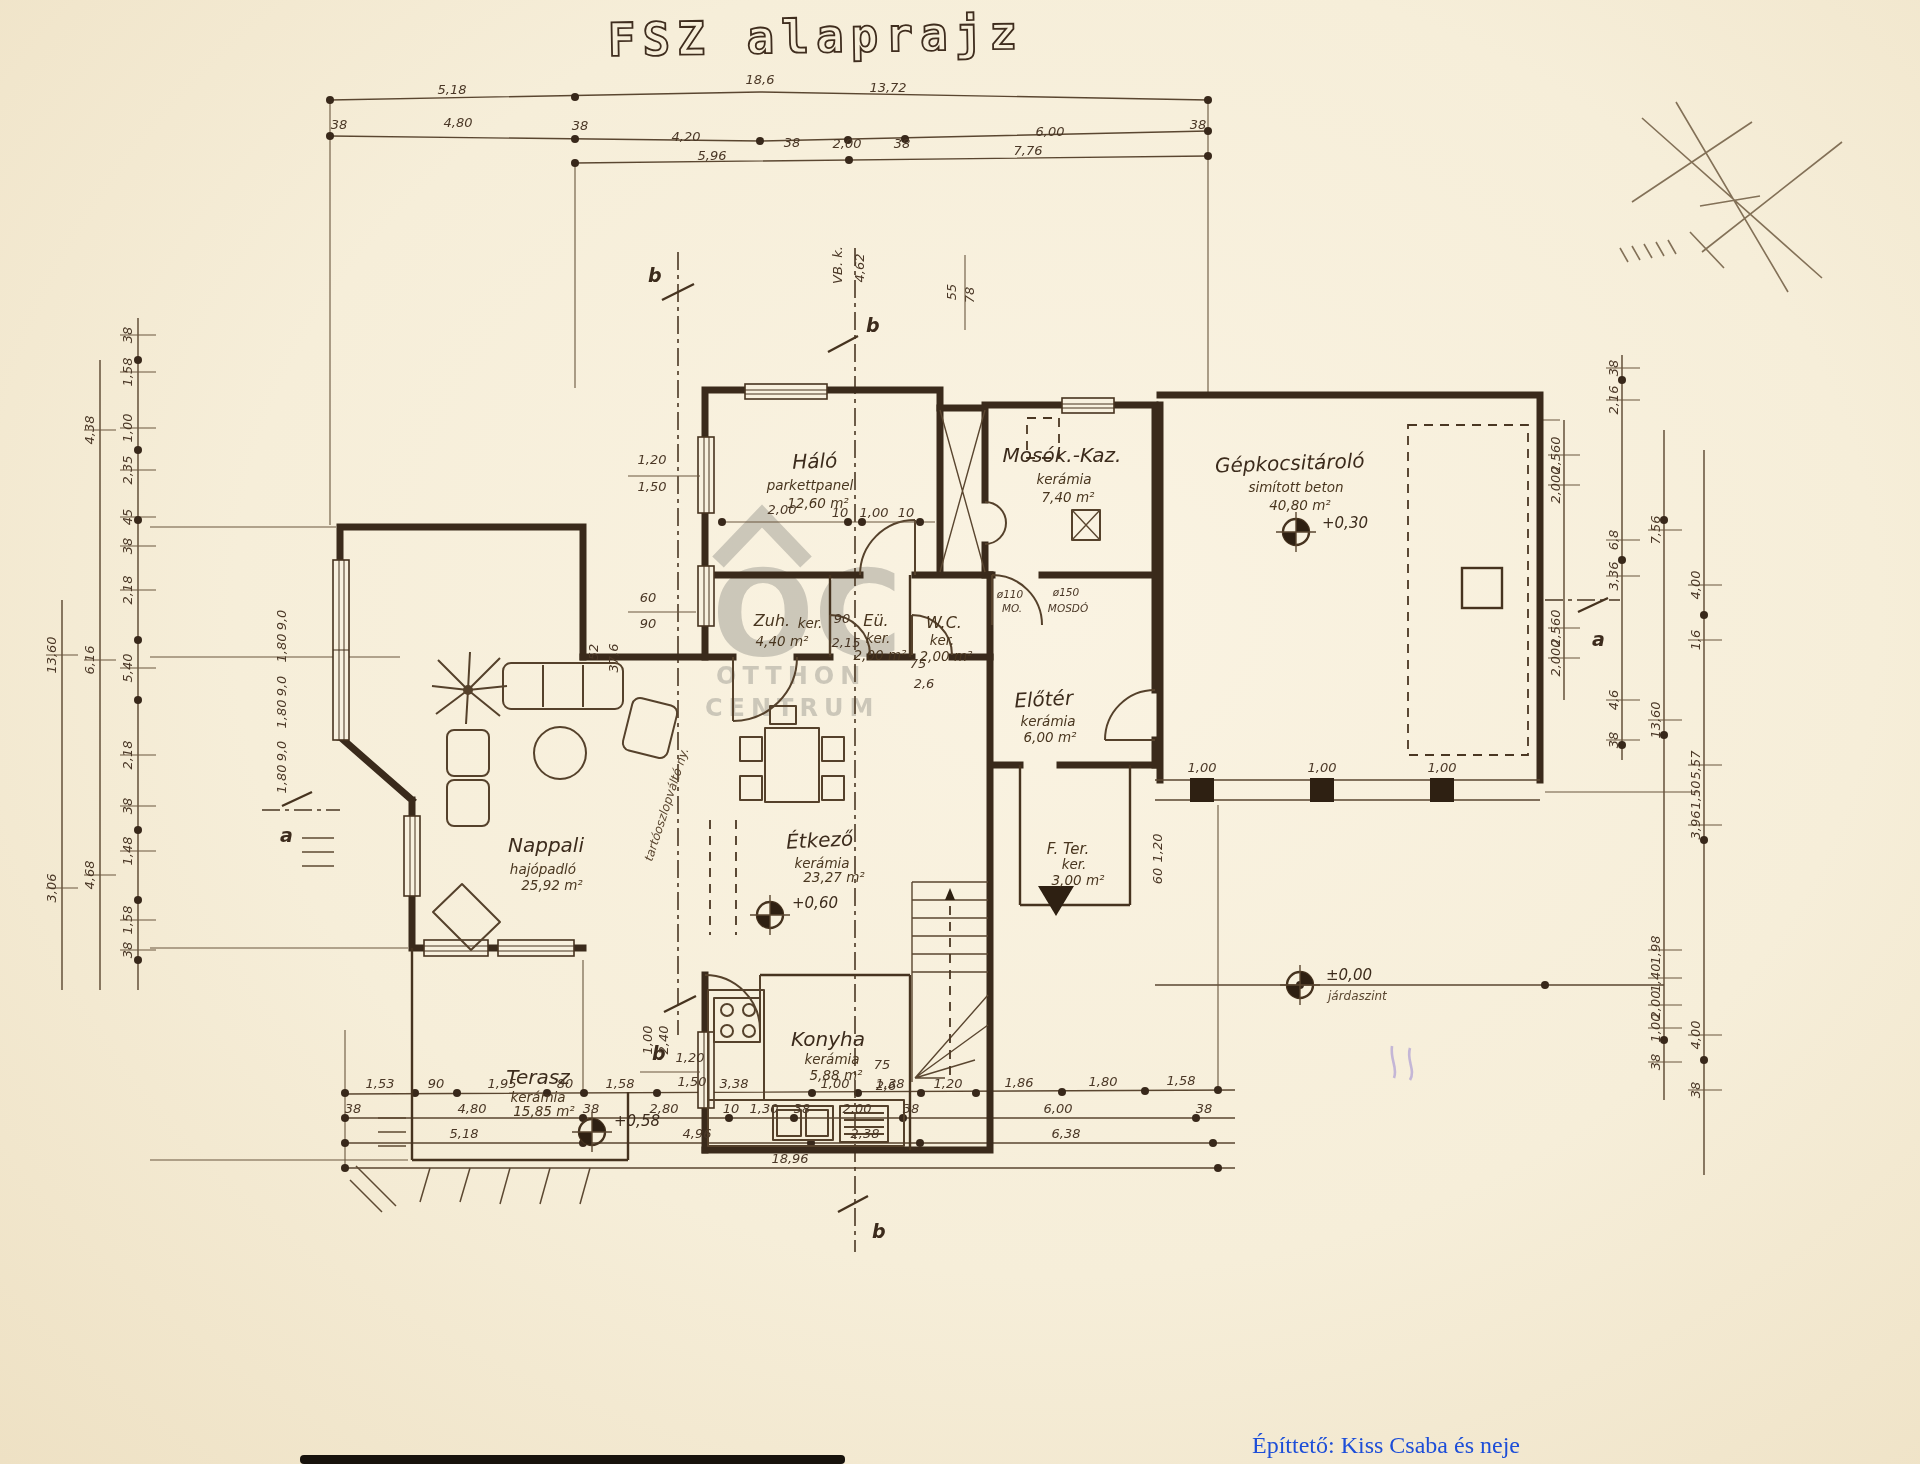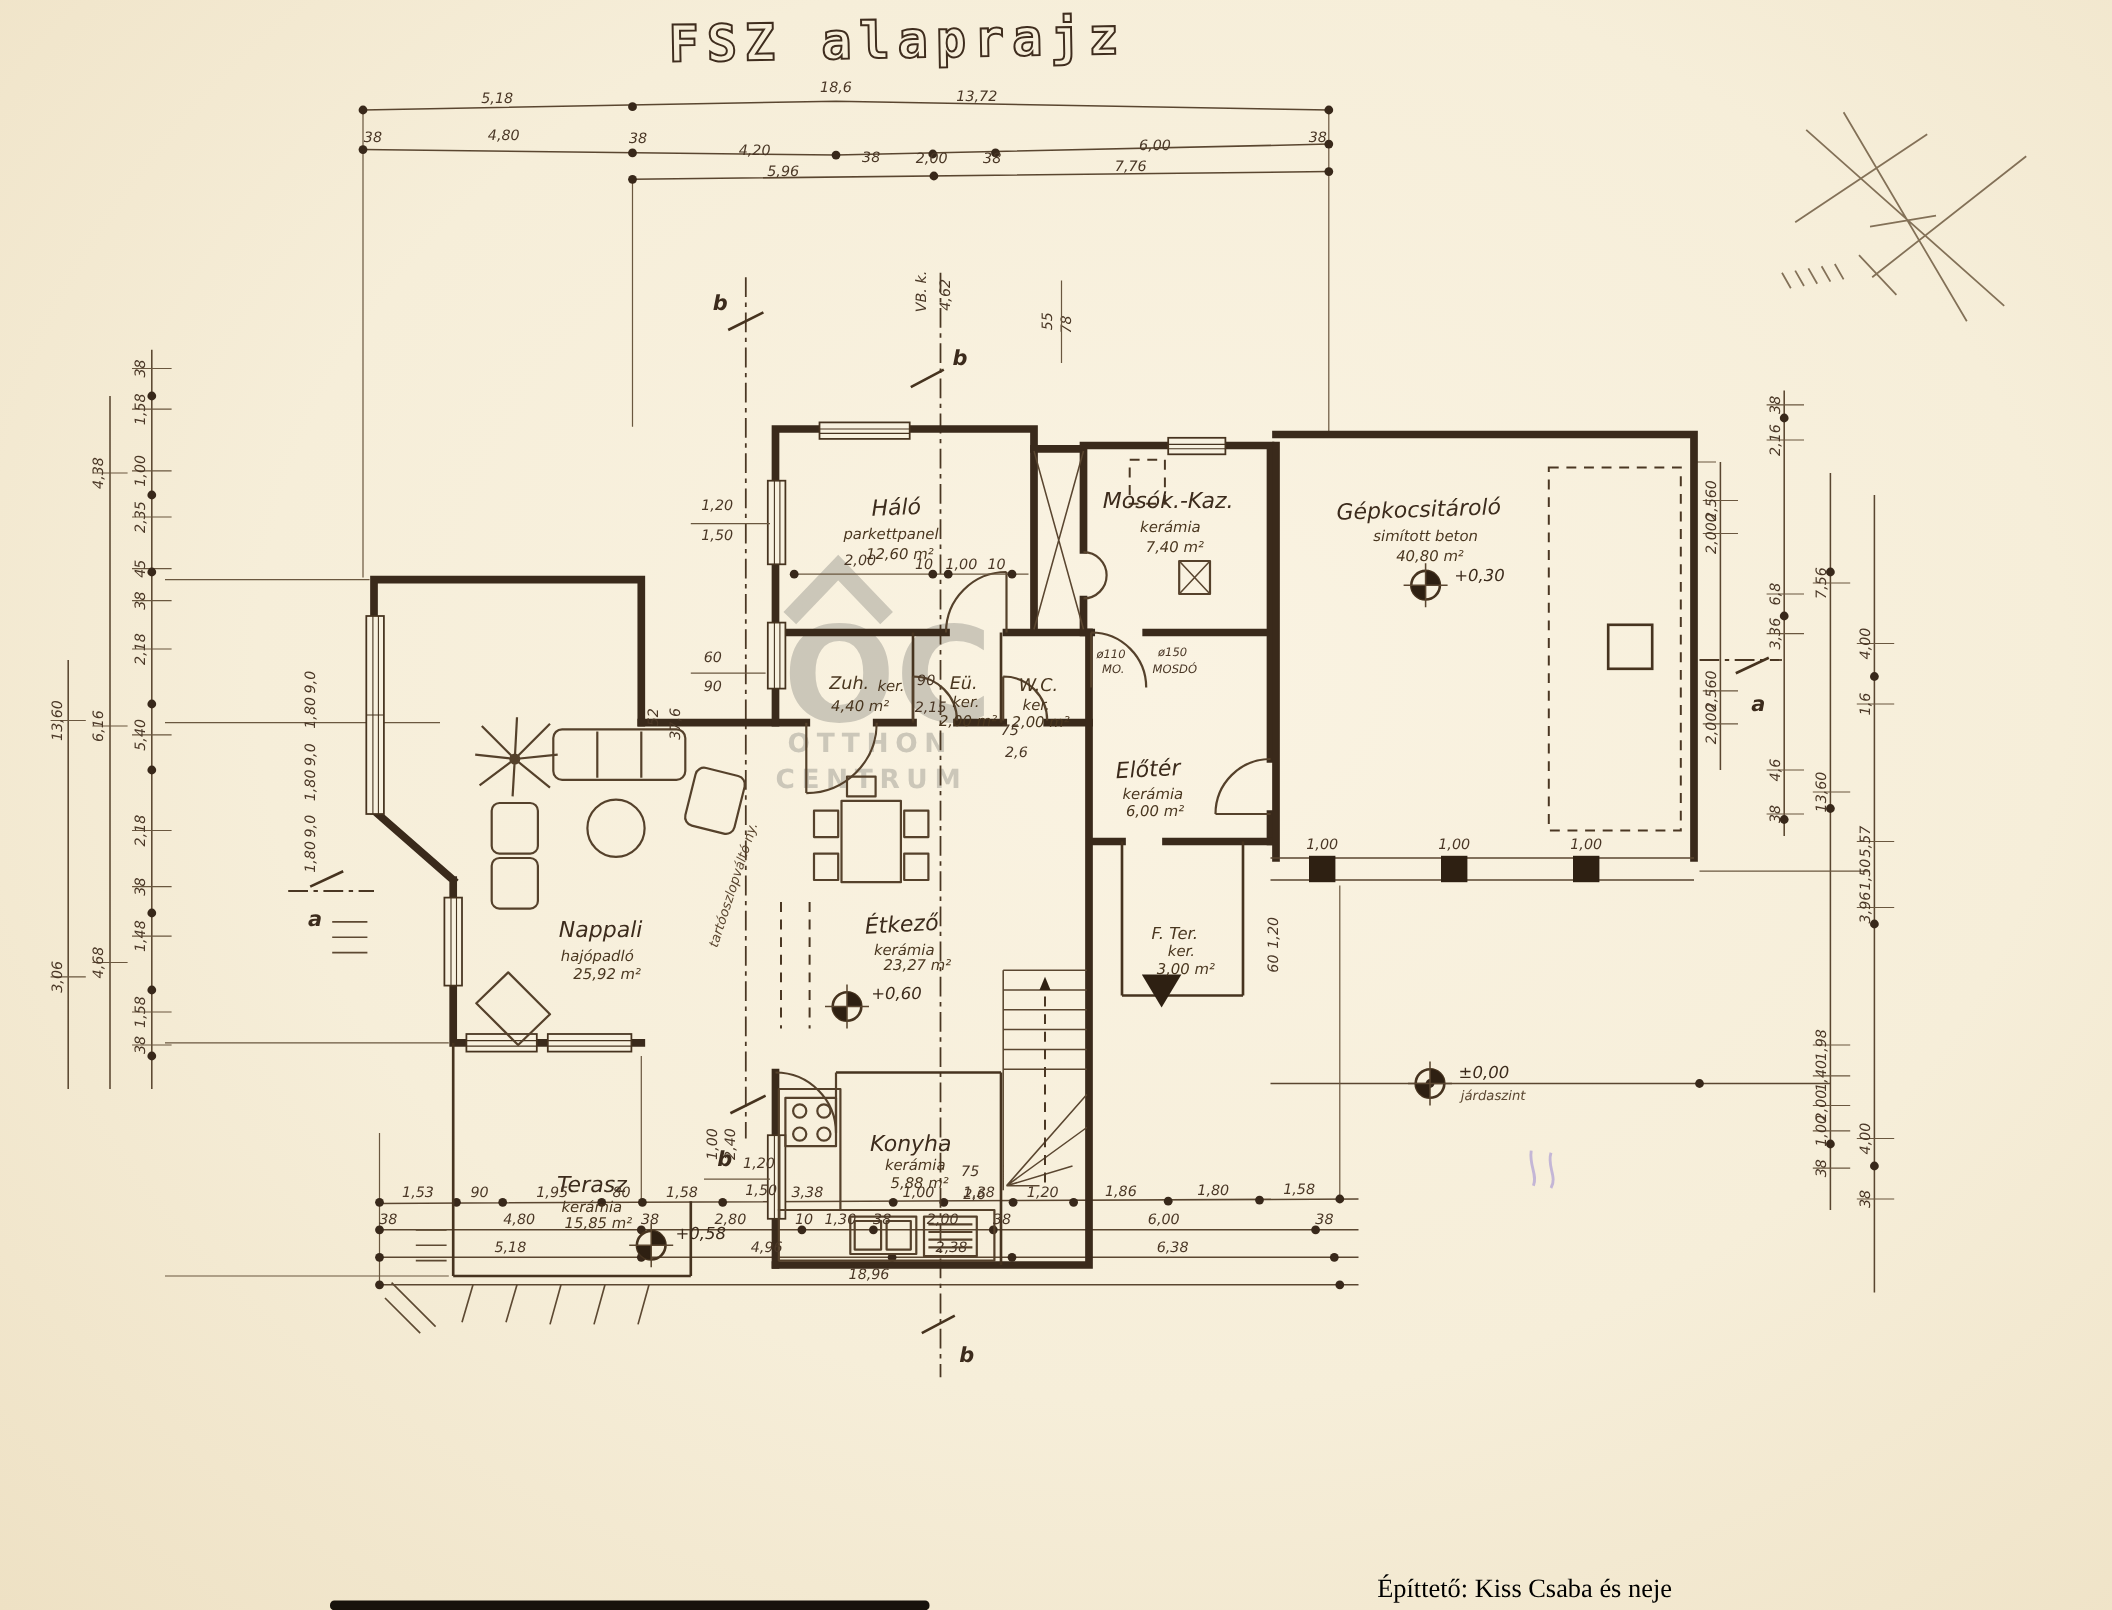--- a/index.html
+++ b/index.html
@@ -30,21 +30,21 @@
   .d{font:italic 13px "DejaVu Sans",sans-serif;fill:#4a3726;text-anchor:middle;}
   .rn{font:italic 20px "DejaVu Sans",sans-serif;fill:#3c2b1c;text-anchor:middle;}
   .rs{font:italic 13.5px "DejaVu Sans",sans-serif;fill:#49361f;text-anchor:middle;}
   .lv{font:italic 15px "DejaVu Sans",sans-serif;fill:#3c2b1c;}
   .fx{font:italic 10.5px "DejaVu Sans",sans-serif;fill:#4a3726;text-anchor:middle;}
   .sec{font:bold italic 19px "DejaVu Sans",sans-serif;fill:#3c2b1c;}
   .an{font:italic 12px "DejaVu Sans",sans-serif;fill:#5a4630;}
   .wm1{font:bold 120px "DejaVu Sans",sans-serif;fill:#a8a59b;}
   .wm2{font:bold 24px "DejaVu Sans",sans-serif;letter-spacing:6px;fill:#a8a59b;}
   #footer{position:absolute;left:1252px;top:1432px;font:24px "Liberation Serif",serif;
-          color:#000000;white-space:nowrap;}
+          color:#1d4ed8;white-space:nowrap;}
   #scanedge{position:absolute;left:300px;top:1455px;width:545px;height:9px;
             background:#17120c;border-radius:4px;}
 </style>
 </head>
 <body>
 
 <div id="page">
 <svg width="1920" height="1464" viewBox="0 0 1920 1464">
 
   <g opacity="0.55">

